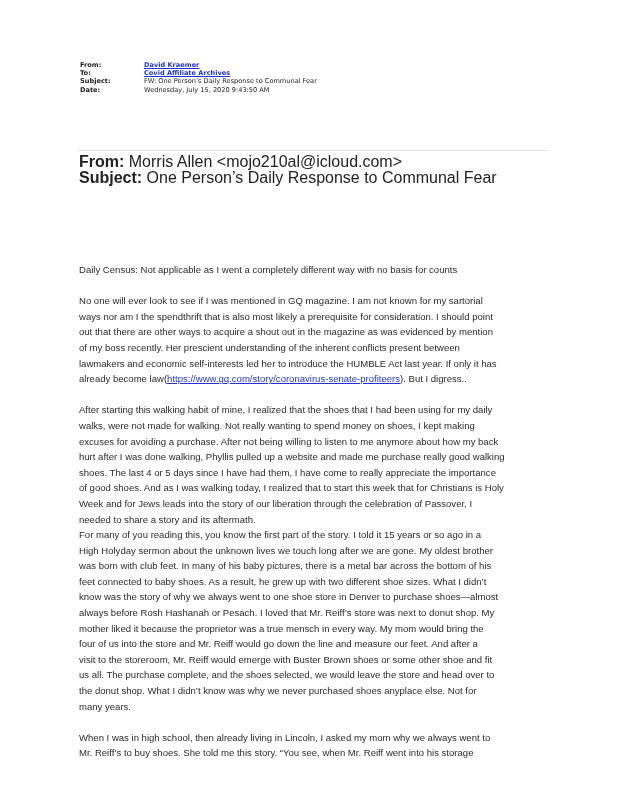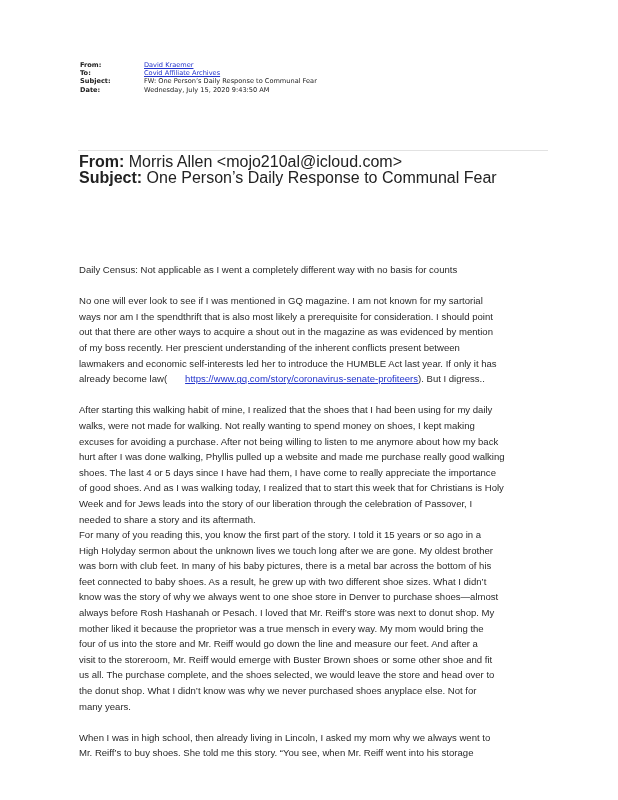--- a/index.html
+++ b/index.html
@@ -27,20 +27,21 @@
       display: flex;
       white-space: nowrap;
     }
     .fwd-label {
       width: 64px;
       font-weight: bold;
     }
     .fwd-link {
       color: #2233cc;
       text-decoration: underline;
+      font-weight: bold;
     }
     .divider {
       position: absolute;
       left: 78px;
       top: 150px;
       width: 470px;
       height: 0;
       border-top: 1px solid #e2e2e2;
     }
     .orig-header {
@@ -69,21 +70,20 @@
     .body-text p {
       margin: 0;
       white-space: nowrap;
     }
     .gap {
       height: 15.6px;
     }
     .link {
       color: #2233cc;
       text-decoration: underline;
-      margin-left: 18px;
     }
   </style>
 </head>
 <body>
 
 <div class="fwd-header">
   <div class="fwd-row">
     <span class="fwd-label">From:</span>
     <a class="fwd-link">David Kraemer</a>
   </div>

